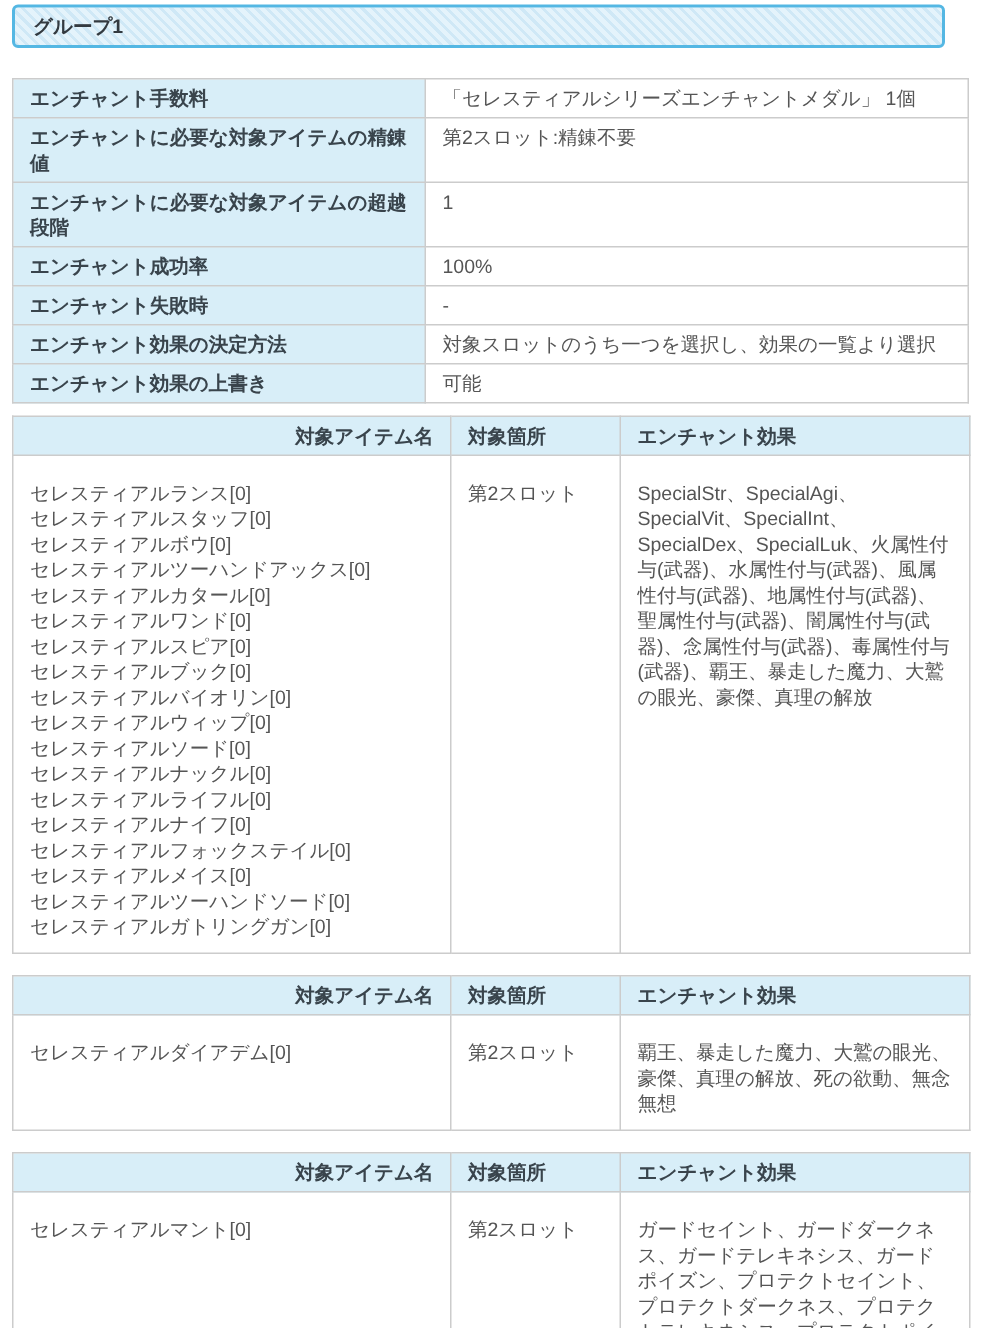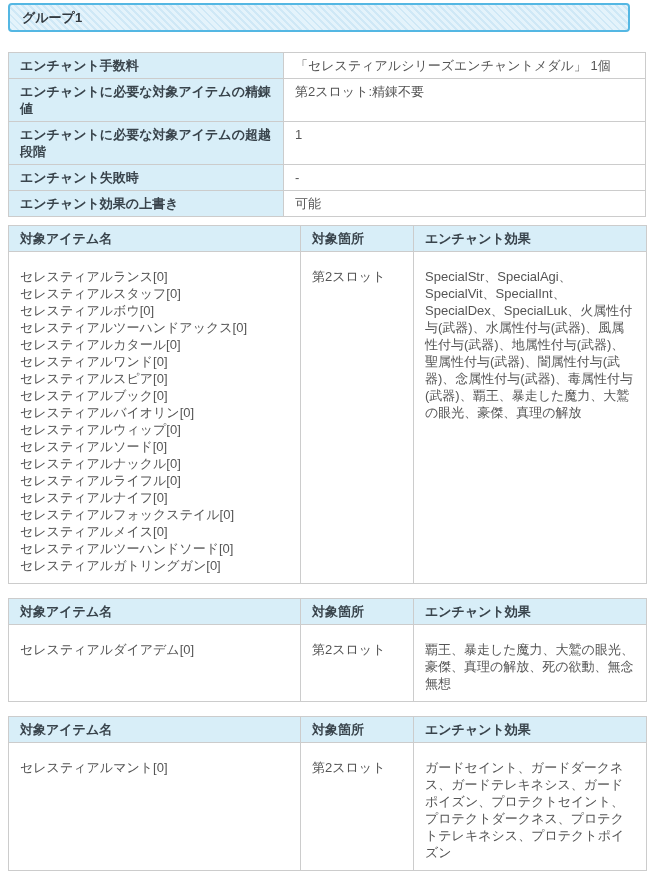--- a/index.html
+++ b/index.html
@@ -44,21 +44,21 @@
     word-break: break-word;
   }
   th, .label-cell {
     background: #d8eef8;
     font-weight: bold;
     color: #39444c;
   }
   .info-table { margin-bottom: 8px; }
   .info-table .label-cell { width: 275px; }
   .item-table { margin-bottom: 14px; }
-  .item-table .col-name  { width: 292px; }
+  .item-table .col-name  { width: 292px; text-align: right; }
   .item-table .col-slot  { width: 113px; }
   .item-table .col-effect{ width: 233px; }
   .item-table td { padding-top: 16px; padding-bottom: 9px; }
 </style>
 </head>
 <body>
 
 <div class="wrap">
 
   <div class="group-header">
@@ -73,22 +73,30 @@
       </tr>
       <tr>
         <td class="label-cell">エンチャントに必要な対象アイテムの精錬値</td>
         <td>第2スロット:精錬不要</td>
       </tr>
       <tr>
         <td class="label-cell">エンチャントに必要な対象アイテムの超越段階</td>
         <td>1</td>
       </tr>
       <tr>
+        <td class="label-cell">エンチャント成功率</td>
+        <td>100%</td>
+      </tr>
+      <tr>
         <td class="label-cell">エンチャント失敗時</td>
         <td>-</td>
+      </tr>
+      <tr>
+        <td class="label-cell">エンチャント効果の決定方法</td>
+        <td>対象スロットのうち一つを選択し、効果の一覧より選択</td>
       </tr>
       <tr>
         <td class="label-cell">エンチャント効果の上書き</td>
         <td>可能</td>
       </tr>
     </tbody>
   </table>
 
   <table class="item-table">
     <tbody>

